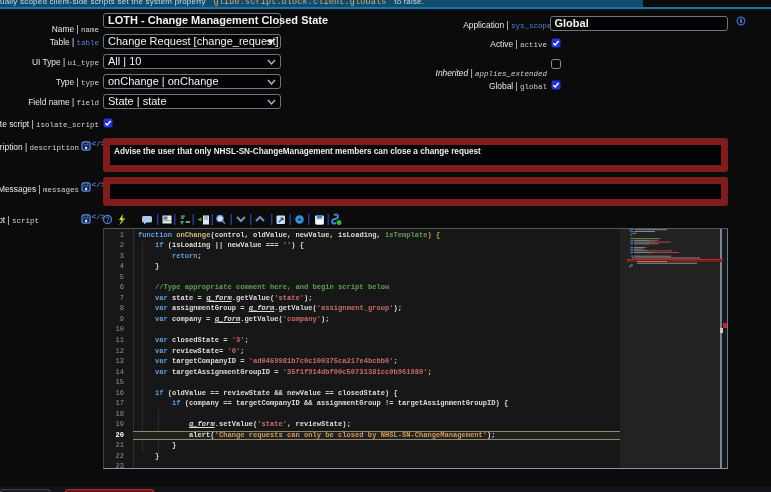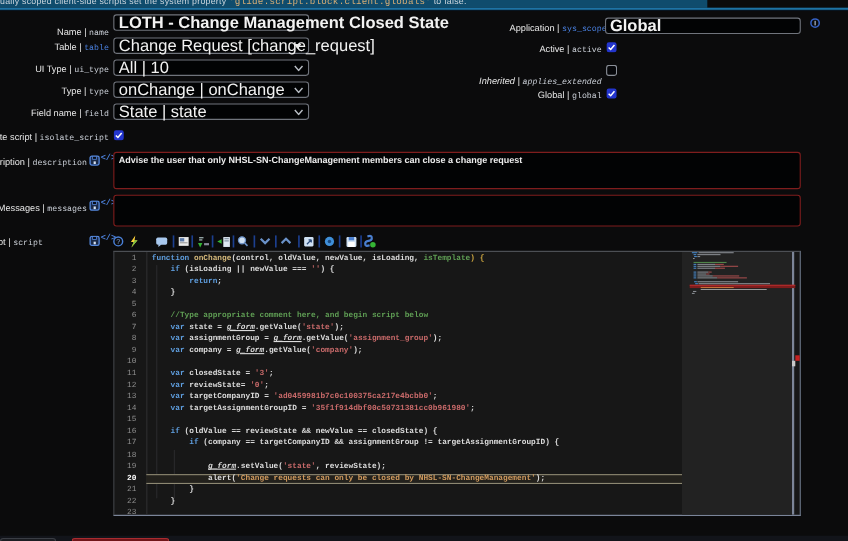--- a/index.html
+++ b/index.html
@@ -2,22 +2,22 @@
 <html><head>
 <meta charset="utf-8">
 <style>
 * { margin:0; padding:0; box-sizing:border-box; }
 html,body { width:771px; height:492px; background:#0b0b0c; overflow:hidden; }
 body { position:relative; font-family:"Liberation Sans", sans-serif; }
 .abs { position:absolute; }
 .lbl { position:absolute; text-align:right; font-size:8.4px; color:#e8e8e8; white-space:nowrap; }
 .lbl .m { font-family:"Liberation Mono", monospace; font-size:7.5px; color:#ccd1d9; }
 .lbl .mb { font-family:"Liberation Mono", monospace; font-size:7.5px; color:#4a80e0; }
-.inp { position:absolute; background:#020304; border:1px solid #70747c; border-radius:3px; color:#f2f2f2; font-size:15px; font-weight:700; line-height:13px; padding:0 0 0 4px; white-space:nowrap; }
-.ta { position:absolute; background:#020304; border:1px solid #7f1d1d; border-radius:3px; color:#ededed; font-size:8.2px; font-weight:700; padding:2px 4px; }
+.inp { position:absolute; background:#020304; border:1px solid #70747c; border-radius:3px; color:#f2f2f2; font-size:11px; font-weight:700; line-height:13px; padding:0 0 0 4px; white-space:nowrap; }
+.ta { position:absolute; background:#020304; border:7px solid #7f1d1d; border-radius:3px; color:#ededed; font-size:8.2px; font-weight:700; padding:2px 4px; }
 .cm { position:absolute; font-family:"Liberation Mono", monospace; font-size:7.1px; font-weight:700; line-height:10.53px; white-space:pre; color:#dcdcdc; }
 .k { color:#5f9ede;text-align:center; }
 .s { color:#c96a6a; }
 .c { color:#5f9e54; }
 .fn { color:#d6ba7c; }
 .gf { font-style:italic; text-decoration:underline; }
 .num { position:absolute; font-family:"Liberation Mono", monospace; font-size:7.1px; line-height:10.53px; color:#909090; text-align:right; white-space:pre; }
 </style>
 </head>
 <body>

